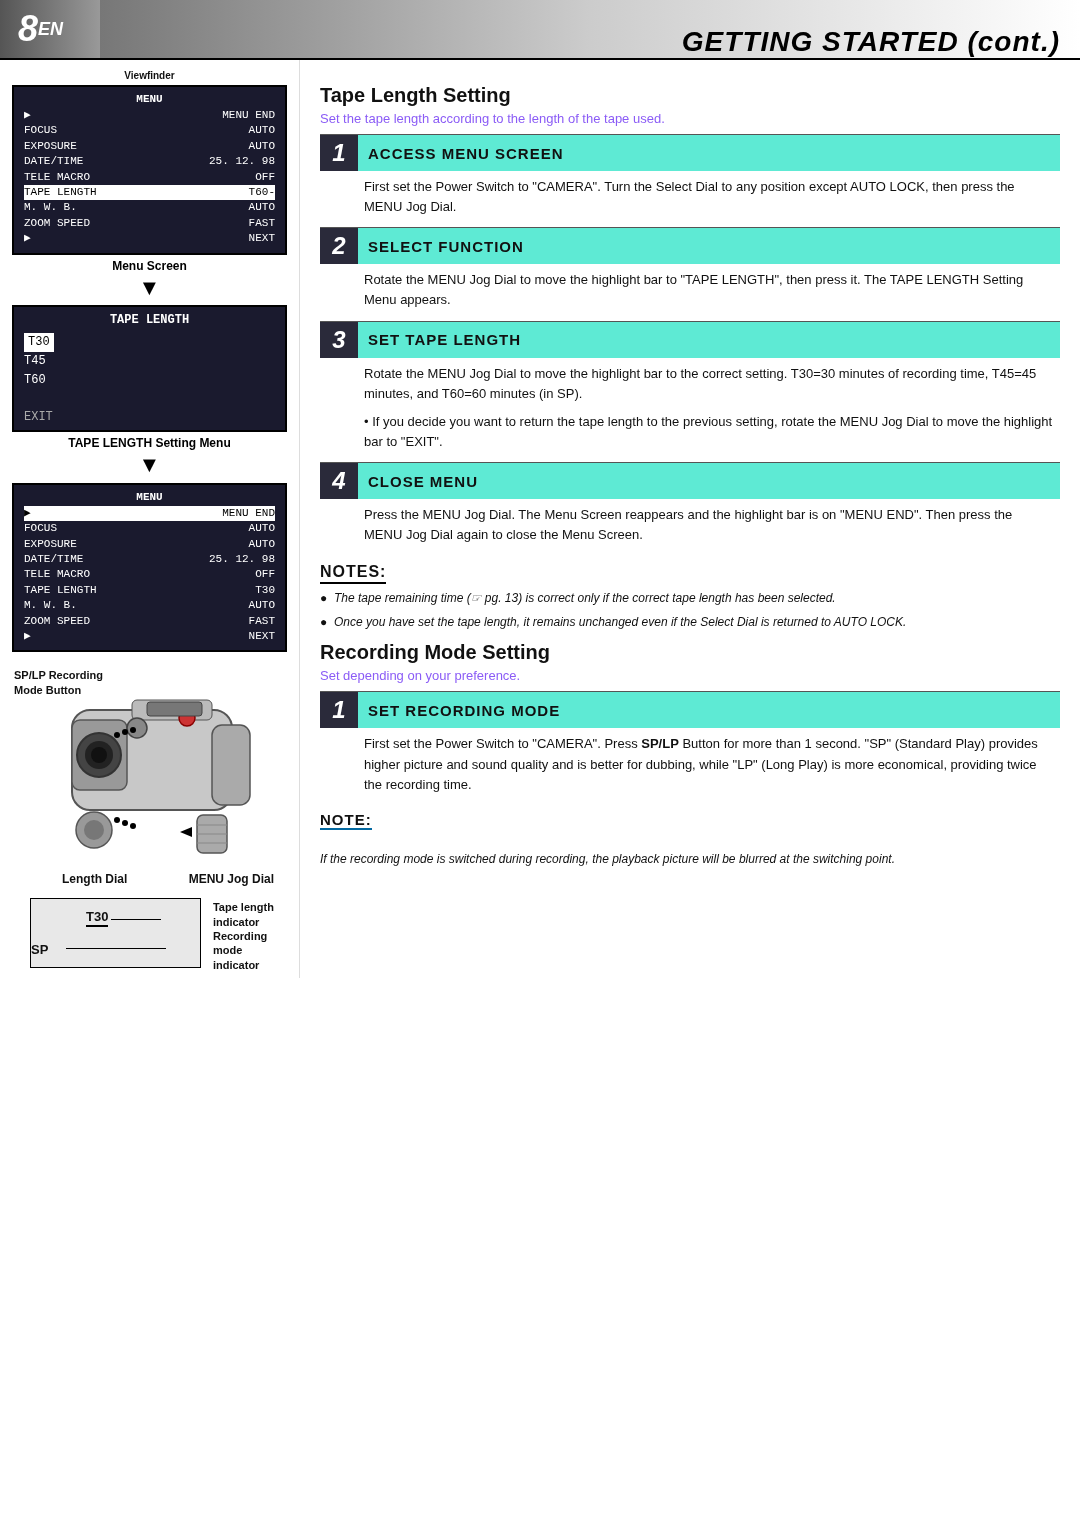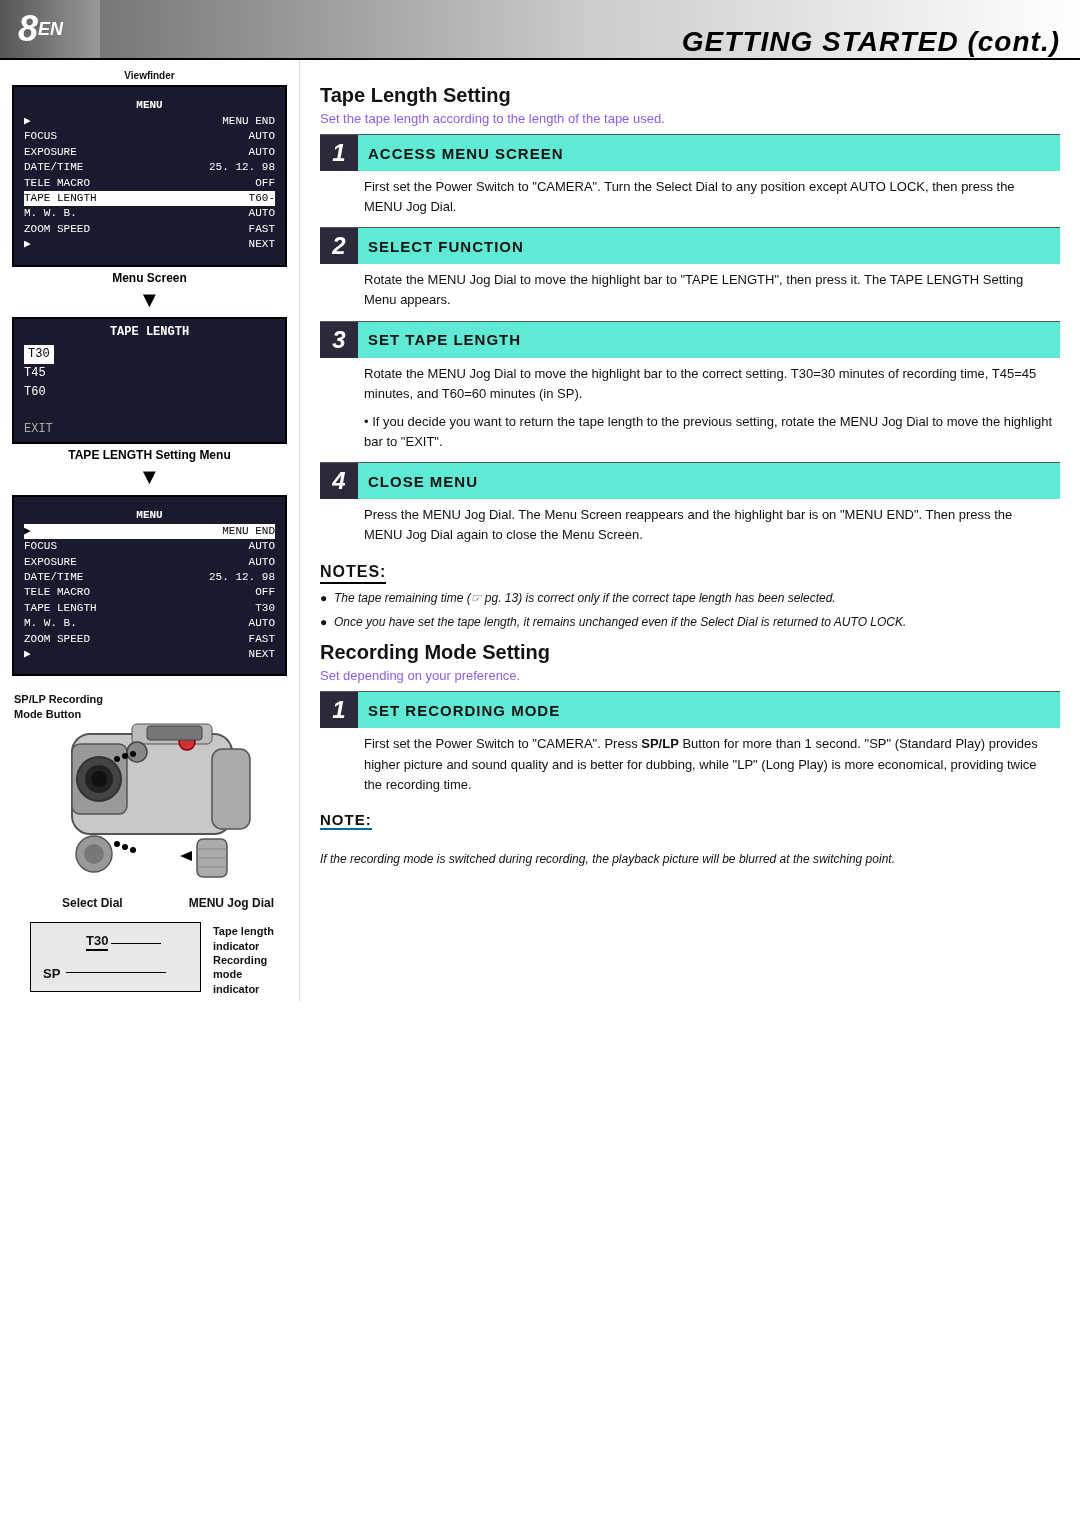--- a/index.html
+++ b/index.html
@@ -70,21 +70,21 @@
       padding: 14px 20px;
     }
 
     
     .screen-box {
       border: 2px solid #000;
       background: #1a1a2e;
       color: #fff;
       font-family: 'Courier New', monospace;
       font-size: 11px;
-      padding: 12px 10px;
+      padding: 6px 10px;
       margin: 4px 0;
     }
     .screen-box .menu-title {
       text-align: center;
       font-weight: bold;
       font-size: 11px;
       margin-bottom: 3px;
     }
     .screen-box .menu-item {
       display: flex;
@@ -403,28 +403,28 @@
         <line x1="185" y1="183" x2="215" y2="183" stroke="#888" stroke-width="1"></line>
 
         <circle cx="105" cy="160" r="3" fill="#000"></circle>
         <circle cx="113" cy="163" r="3" fill="#000"></circle>
         <circle cx="121" cy="166" r="3" fill="#000"></circle>
 
         <polygon points="168,172 180,167 180,177" fill="#000"></polygon>
       </svg>
 
       
-      <div style="position:absolute;bottom:4px;left:50px;font-size:12px;font-weight:bold;">Select Dial</div>
+      <div style="position:absolute;bottom:4px;left:50px;font-size:12px;font-weight:bold;">Length Dial</div>
       
       <div style="position:absolute;bottom:4px;right:18px;font-size:12px;font-weight:bold;">MENU Jog Dial</div>
     </div>
 
     <div style="position:relative; margin: 2px 0 0 8px; display:flex; align-items:flex-start;">
       <div class="indicator-box">
-        <div style="position:absolute;left:12px;bottom:10px;font-size:13px;font-weight:bold;">SP</div>
+        <div style="position:absolute;left:0;bottom:10px;font-size:13px;font-weight:bold;">SP</div>
         <div style="position:absolute;left:55px;top:10px;font-size:13px;font-weight:bold;border-bottom:2px solid #000;padding-bottom:1px;">T30</div>
 
         <div style="position:absolute;left:80px;top:20px;width:50px;height:1px;background:#000;"></div>
 
         <div style="position:absolute;left:35px;bottom:18px;width:100px;height:1px;background:#000;"></div>
       </div>
       <div style="margin-left:12px;display:flex;flex-direction:column;justify-content:space-between;height:70px;padding:8px 0;">
         <div style="font-size:11px;font-weight:bold;line-height:1.3;">Tape length<br>indicator</div>
         <div style="font-size:11px;font-weight:bold;line-height:1.3;">Recording mode<br>indicator</div>
       </div>

